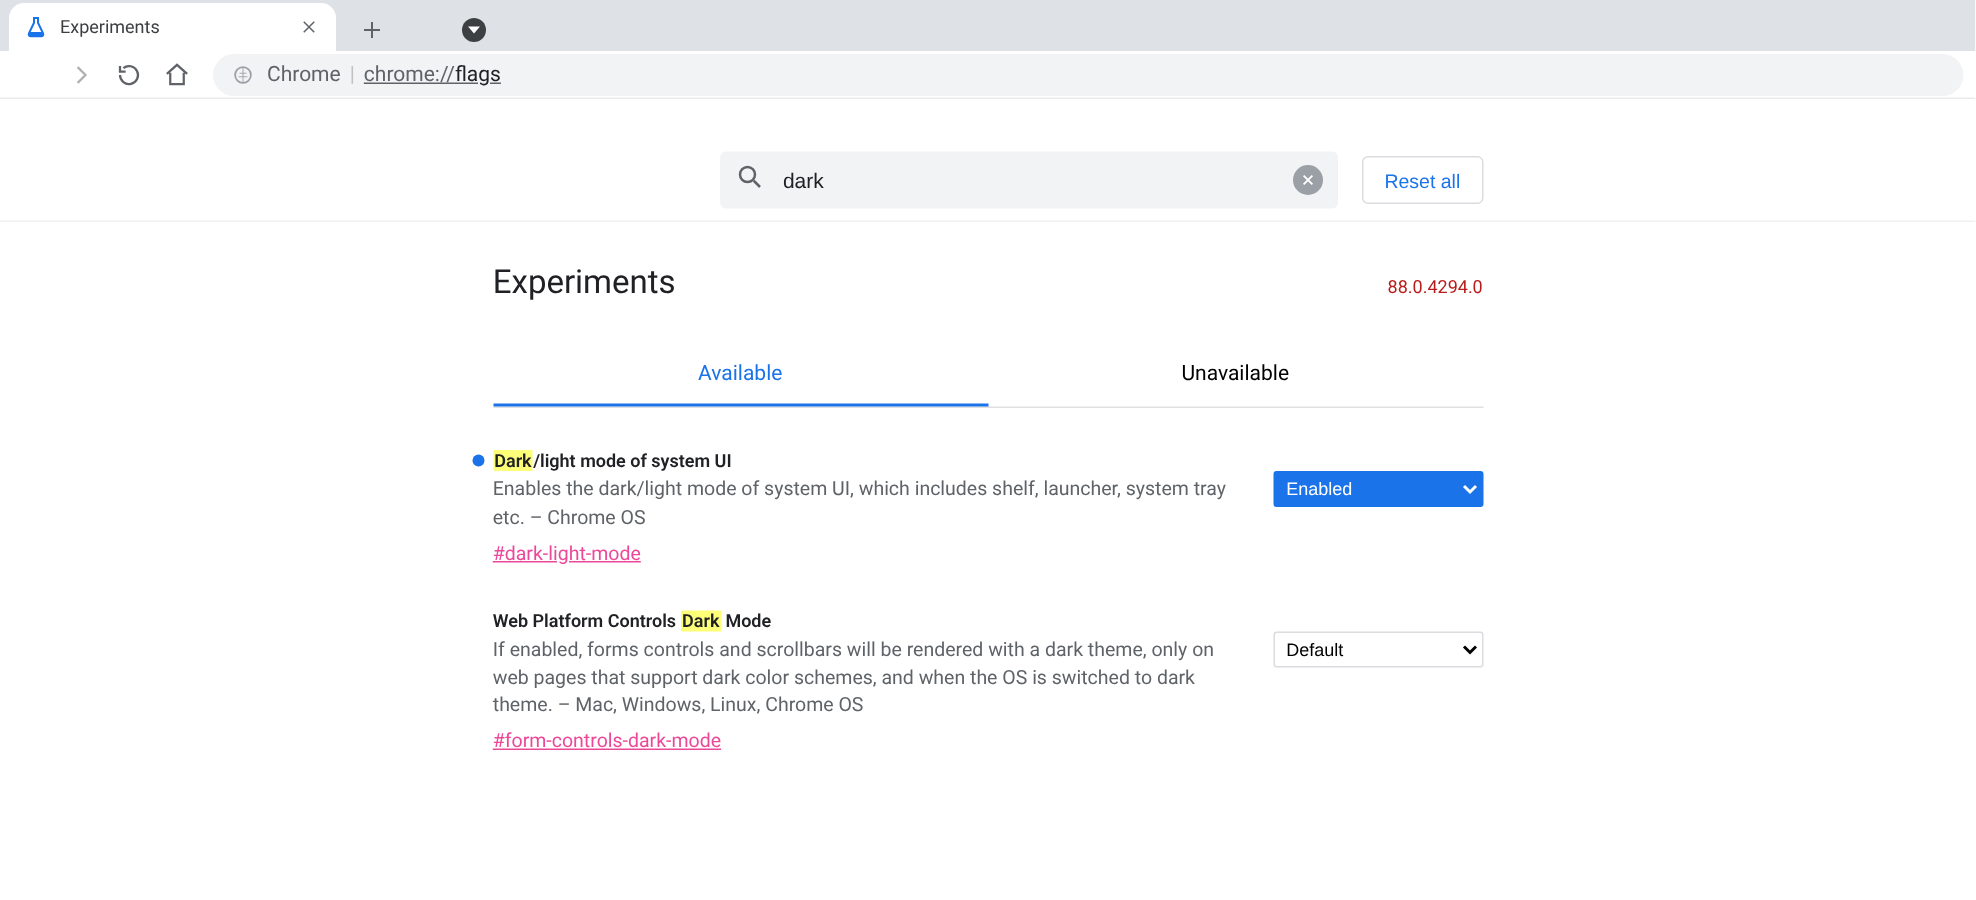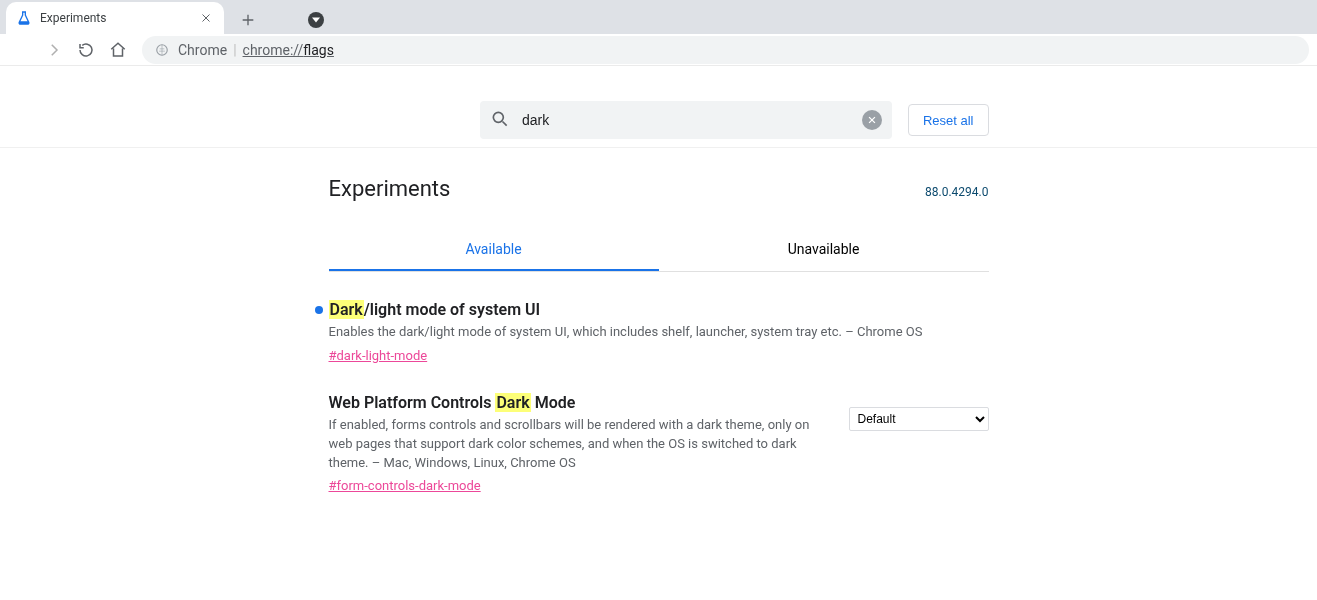--- a/index.html
+++ b/index.html
@@ -36,30 +36,30 @@
   .searchbox svg { width:20px; height:20px; color:#5f6368; }
   .searchbox input { flex:1; border:none; outline:none; background:transparent; font-size:14px; color:#202124; }
   .searchbox .clear { width:20px; height:20px; border-radius:50%; background:#9aa0a6; display:flex; align-items:center; justify-content:center; cursor:pointer; }
   .searchbox .clear svg { width:10px; height:10px; color:#fff; }
   .resetbtn { height:32px; border:1px solid #dadce0; border-radius:4px; background:#fff; color:#1a73e8; font-size:13px; padding:0 14px; cursor:pointer; font-weight:500; }
 
   .hdrline { border-bottom:1px solid #f0f0f0; margin-top:0; }
 
   .heading { display:flex; align-items:baseline; justify-content:space-between; margin-top:28px; }
   .heading h1 { font-size:22px; font-weight:400; margin:0; }
-  .version { font-size:12px; color:#0c4a6e; }
+  .version { font-size:12px; color:#b91c1c; }
 
   .tabs { display:flex; margin-top:28px; border-bottom:1px solid #e0e0e0; }
   .tabs .tabbtn { flex:1; text-align:center; padding:12px 0; font-size:14px; color:#000000; cursor:pointer; border-bottom:2px solid transparent; }
   .tabs .tabbtn.active { color:#1a73e8; border-bottom-color:#1a73e8; font-weight:400;}
 
   .flags { margin-top:28px; }
   .flag { display:flex; gap:18px; margin-bottom:30px; align-items:flex-start; position:relative; padding-left:0; }
   .flag .body { flex:1; }
-  .flag .title { font-size:16px; font-weight:600; color:#202124; margin:0 0 4px 0; display:flex; align-items:center; gap:6px; }
+  .flag .title { font-size:12px; font-weight:600; color:#202124; margin:0 0 4px 0; display:flex; align-items:center; gap:6px; }
   .flag .title .bullet { width:8px; height:8px; border-radius:50%; background:#1a73e8; display:inline-block; margin-left:-14px; flex-shrink:0; }
   .flag .desc { font-size:13px; color:#5f6368; line-height:1.45; margin:0 0 6px 0; }
   .flag .anchor { font-size:13px; color:#ec4899; text-decoration:underline; cursor:pointer; }
   .flag .control { width:140px; margin-top:14px; }
   .flag select { width:100%; height:24px; font-size:12px; border:1px solid #dadce0; border-radius:2px; padding:0 4px; background:#fff; }
   .flag select.enabled { background:#1a73e8; color:#fff; border-color:#1a73e8; }
   mark { background:#fdff78; color:inherit; padding:0 1px; }
 </style>
 </head>
 <body>
@@ -157,20 +157,21 @@
       <div class="tabbtn active">Available</div>
       <div class="tabbtn">Unavailable</div>
     </div>
 
     <div class="flags" id="flags-container">
         <div class="flag">
           <div class="body"><p class="title">
               <span class="bullet"></span>
               <span><mark>Dark</mark>/light mode of system UI</span>
             </p><p class="desc">Enables the dark/light mode of system UI, which includes shelf, launcher, system tray etc. – Chrome OS</p><a class="anchor">#dark-light-mode</a></div>
+          <div class="control"><select class="enabled"><option>Default</option><option selected="">Enabled</option><option>Disabled</option></select></div>
         </div>
         <div class="flag">
           <div class="body"><p class="title">
               <span>Web Platform Controls <mark>Dark</mark> Mode</span>
             </p><p class="desc">If enabled, forms controls and scrollbars will be rendered with a dark theme, only on web pages that support dark color schemes, and when the OS is switched to dark theme. – Mac, Windows, Linux, Chrome OS</p><a class="anchor">#form-controls-dark-mode</a></div>
           <div class="control"><select><option>Default</option><option>Enabled</option><option>Disabled</option></select></div>
         </div>
       </div>
   </div>
 </div>

